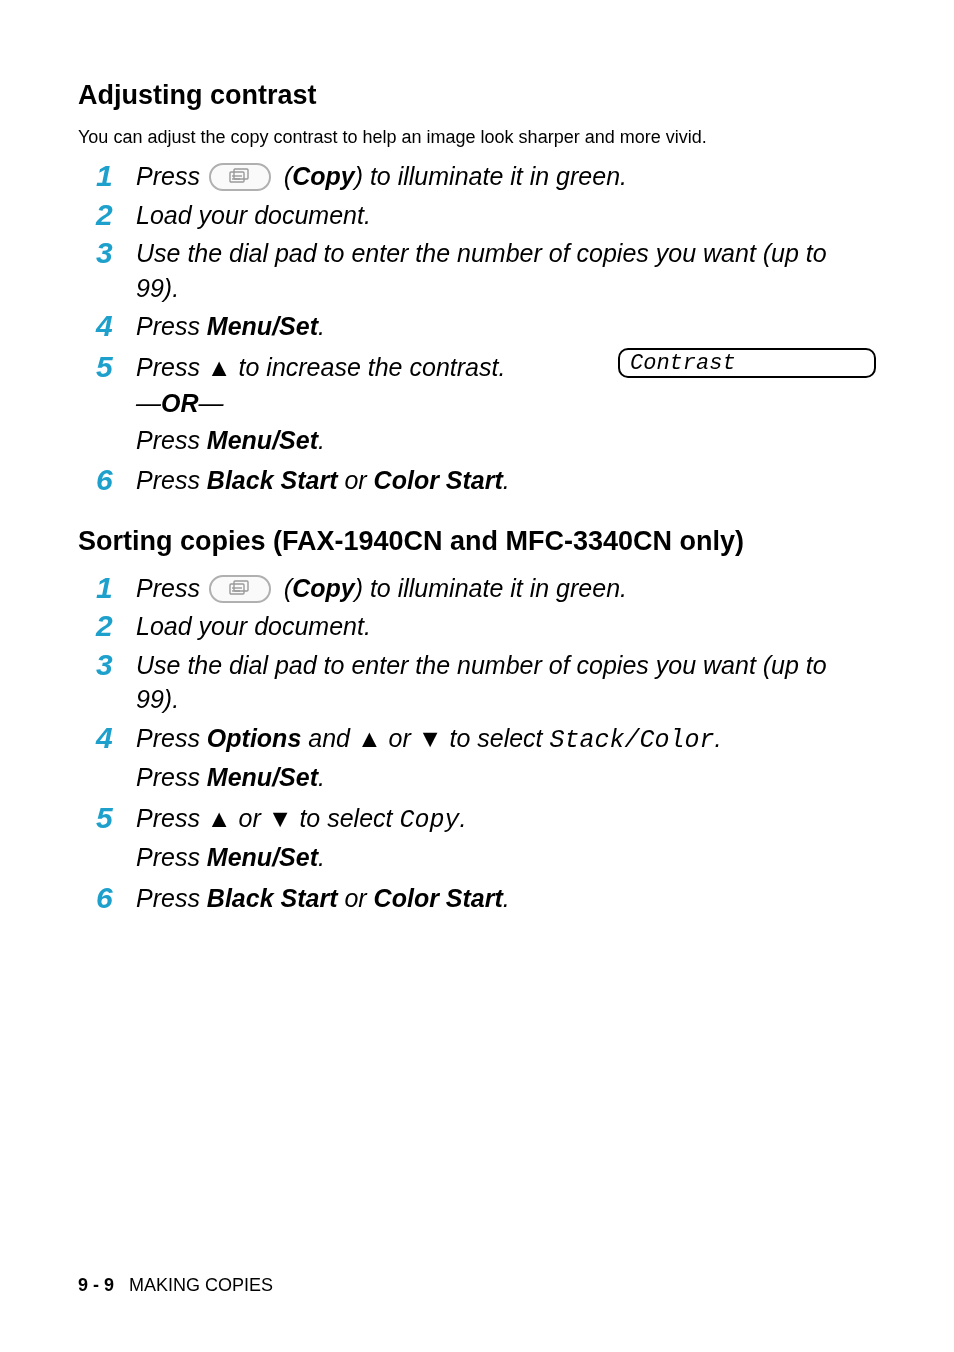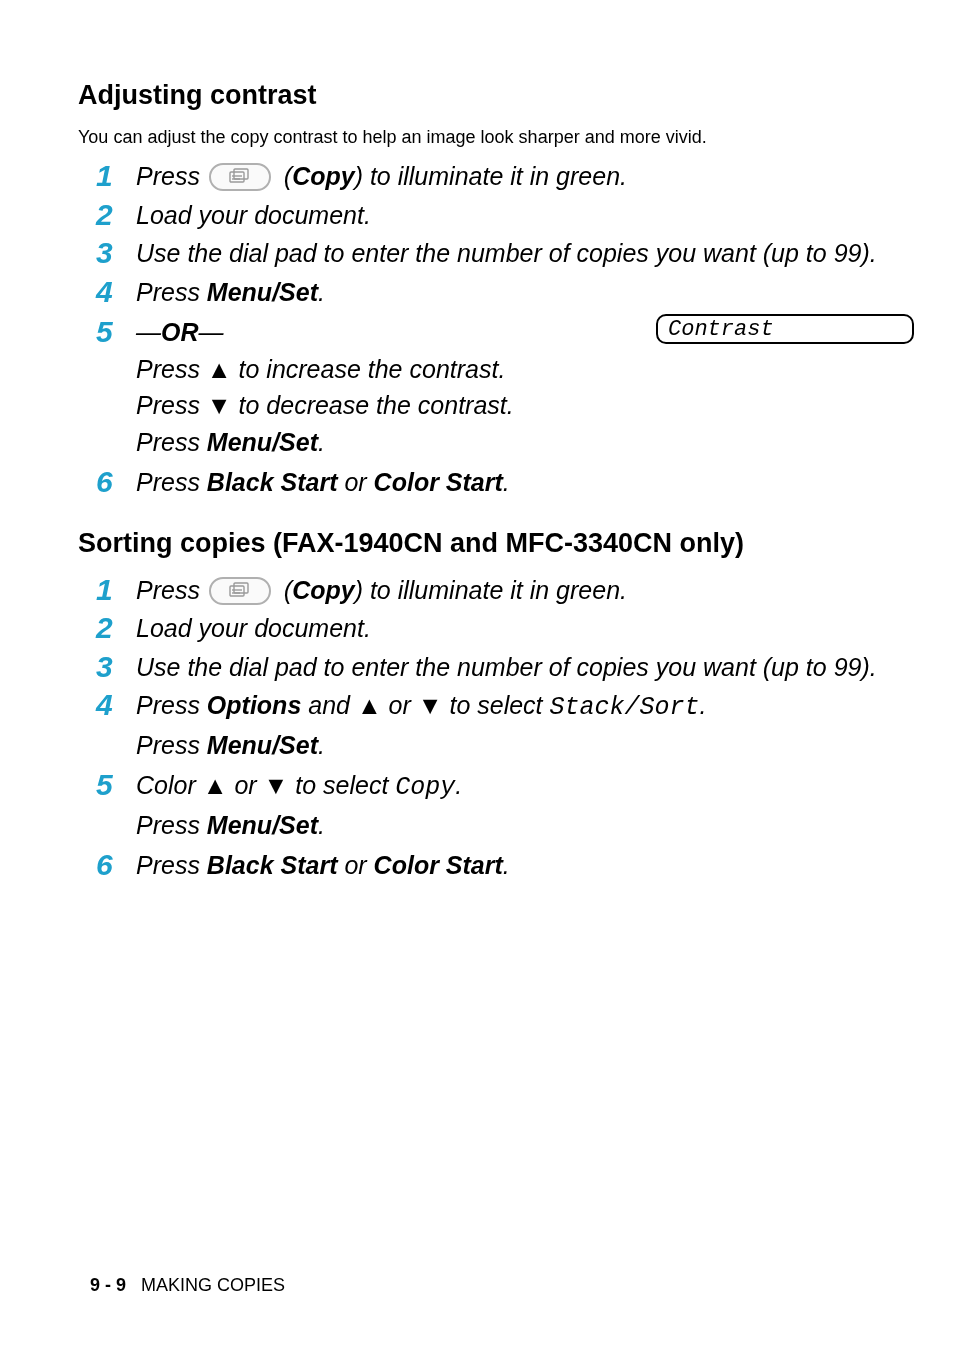--- a/index.html
+++ b/index.html
@@ -1,17 +1,17 @@
 <!DOCTYPE html>
 <html><head>
 <meta charset="utf-8">
 <style>
   * { margin: 0; padding: 0; box-sizing: border-box; }
   html, body { width: 954px; height: 1352px; background: #fff; font-family: Arial, Helvetica, sans-serif; color: #000; }
-  .page { padding: 80px 40px 0 78px; position: relative; height: 100%; }
+  .page { padding: 80px 78px 0 78px; position: relative; height: 100%; }
   .heading { font-size: 27px; font-weight: bold; margin-bottom: 14px; }
   .bodytext { font-size: 18px; line-height: 1.35; margin-bottom: 10px; }
   .steps { list-style: none; margin-left: 18px; margin-bottom: 28px; }
   .steps > li { display: flex; align-items: flex-start; margin-bottom: 4px; }
   .stepnum { font-family: Arial, Helvetica, sans-serif; font-size: 30px; font-weight: bold; font-style: italic; color: #1ea0cc; min-width: 40px; line-height: 1.15; padding-top: 0px; }
   .stepbody { font-size: 25px; line-height: 1.38; flex: 1; font-style: italic; }
   .stepbody p { margin-bottom: 2px; }
   .b { font-weight: bold; }
   .mono { font-family: "Courier New", Courier, monospace; }
   .copy-btn {
@@ -20,21 +20,21 @@
     margin: 0 6px 0 2px; text-align: center;
   }
   .copy-btn svg { position: absolute; left: 50%; top: 50%; transform: translate(-50%, -50%); }
   .lcd-wrap { position: absolute; right: 0; top: 0; }
   .step-rel { position: relative; }
   .lcd {
     display: inline-block; border: 2px solid #000; border-radius: 10px;
     font-family: "Courier New", Courier, monospace; font-size: 22px;
     padding: 1px 12px 1px 10px; width: 258px; height: 30px; line-height: 25px;
   }
-  .footer { position: absolute; bottom: 56px; left: 90px; font-size: 18px; }
+  .footer { position: absolute; bottom: 56px; left: 78px; font-size: 18px; }
   .footer .fb { font-weight: bold; }
   .section2 { margin-top: 10px; }
 </style>
 </head>
 <body>
 <div class="page">
 
 <div class="heading">Adjusting contrast</div>
 <p class="bodytext">You can adjust the copy contrast to help an image look sharper and more vivid.</p>
 
@@ -63,23 +63,22 @@
   <li>
     <span class="stepnum">4</span>
     <div class="stepbody step-rel">
       <p><span>Press </span><span class="b">Menu/Set</span><span>.</span></p>
       <span class="lcd-wrap" style="top:34px;"><span class="lcd">Contrast</span></span>
     </div>
   </li>
   <li>
     <span class="stepnum">5</span>
     <div class="stepbody">
+      <p>Press ▲ to increase the contrast.</p>
       <p><span>—</span><span class="b">OR</span><span>—</span></p>
-      <p>Press ▲ to increase the contrast.</p>
-      <p>Press ▼ to decrease the contrast.</p>
       <p><span>Press </span><span class="b">Menu/Set</span><span>.</span></p>
     </div>
   </li>
   <li>
     <span class="stepnum">6</span>
     <div class="stepbody">
       <span>Press </span><span class="b">Black Start</span><span> or </span><span class="b">Color Start</span><span>.</span>
     </div>
   </li>
 </ol>
@@ -105,28 +104,28 @@
       <span class="stepnum">2</span>
       <div class="stepbody">Load your document.</div>
     </li>
     <li>
       <span class="stepnum">3</span>
       <div class="stepbody">Use the dial pad to enter the number of copies you want (up to 99).</div>
     </li>
     <li>
       <span class="stepnum">4</span>
       <div class="stepbody">
-        <p><span>Press </span><span class="b">Options</span><span> and ▲ or ▼ to select </span><span class="mono">Stack/Sort</span><span>.</span></p>
+        <p><span>Press </span><span class="b">Options</span><span> and ▲ or ▼ to select </span><span class="mono">Stack/Color</span><span>.</span></p>
         <p><span>Press </span><span class="b">Menu/Set</span><span>.</span></p>
       </div>
     </li>
     <li>
       <span class="stepnum">5</span>
       <div class="stepbody">
-        <p><span>Color ▲ or ▼ to select </span><span class="mono">Copy</span><span>.</span></p>
+        <p><span>Press ▲ or ▼ to select </span><span class="mono">Copy</span><span>.</span></p>
         <p><span>Press </span><span class="b">Menu/Set</span><span>.</span></p>
       </div>
     </li>
     <li>
       <span class="stepnum">6</span>
       <div class="stepbody">
         <span>Press </span><span class="b">Black Start</span><span> or </span><span class="b">Color Start</span><span>.</span>
       </div>
     </li>
   </ol>

